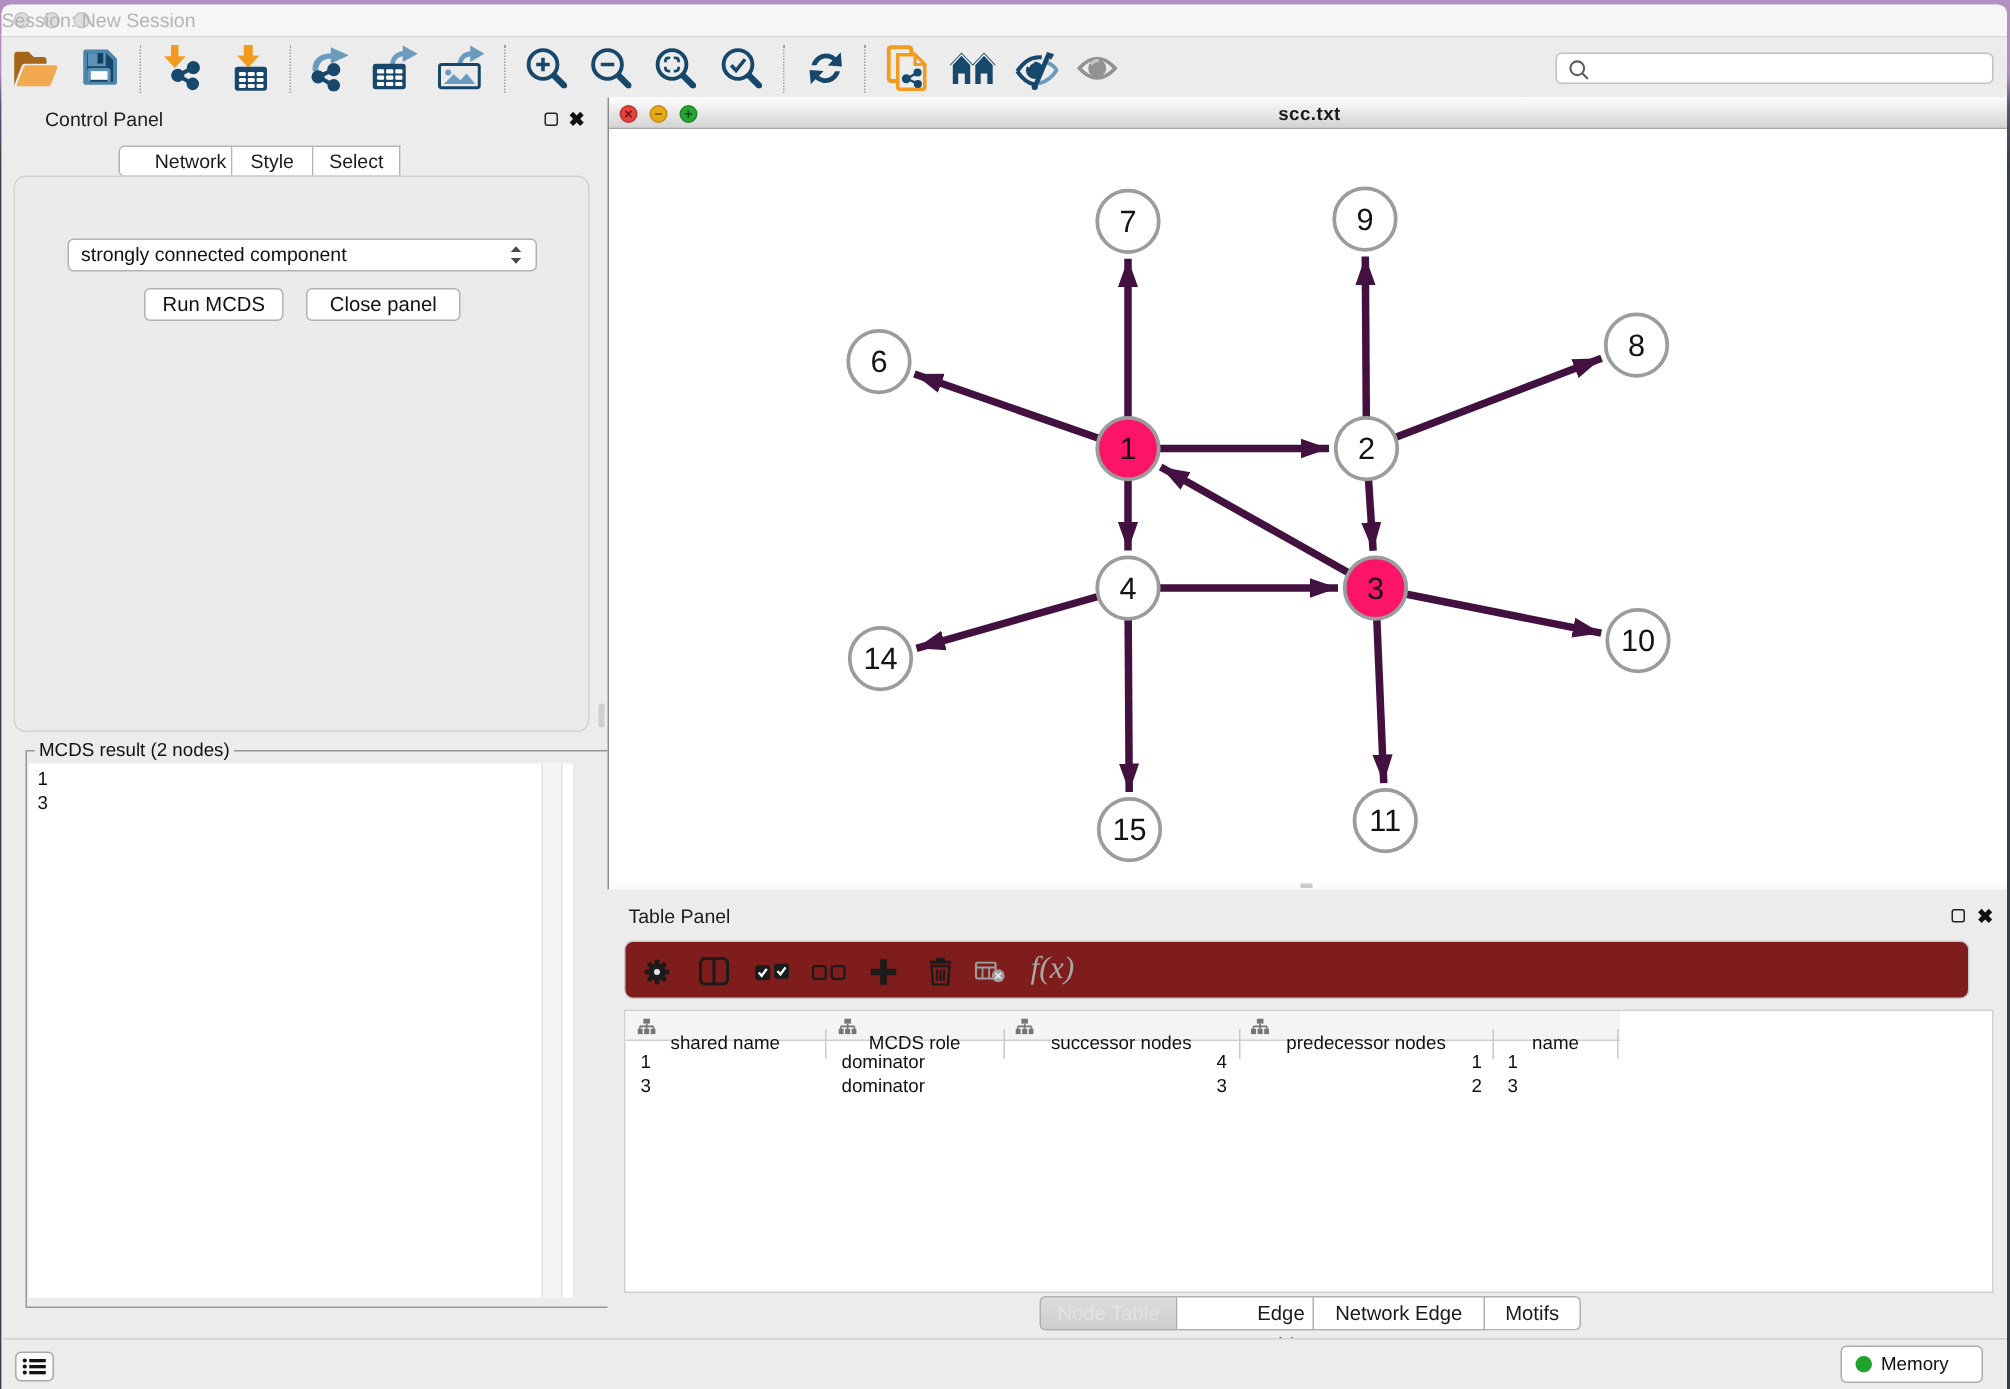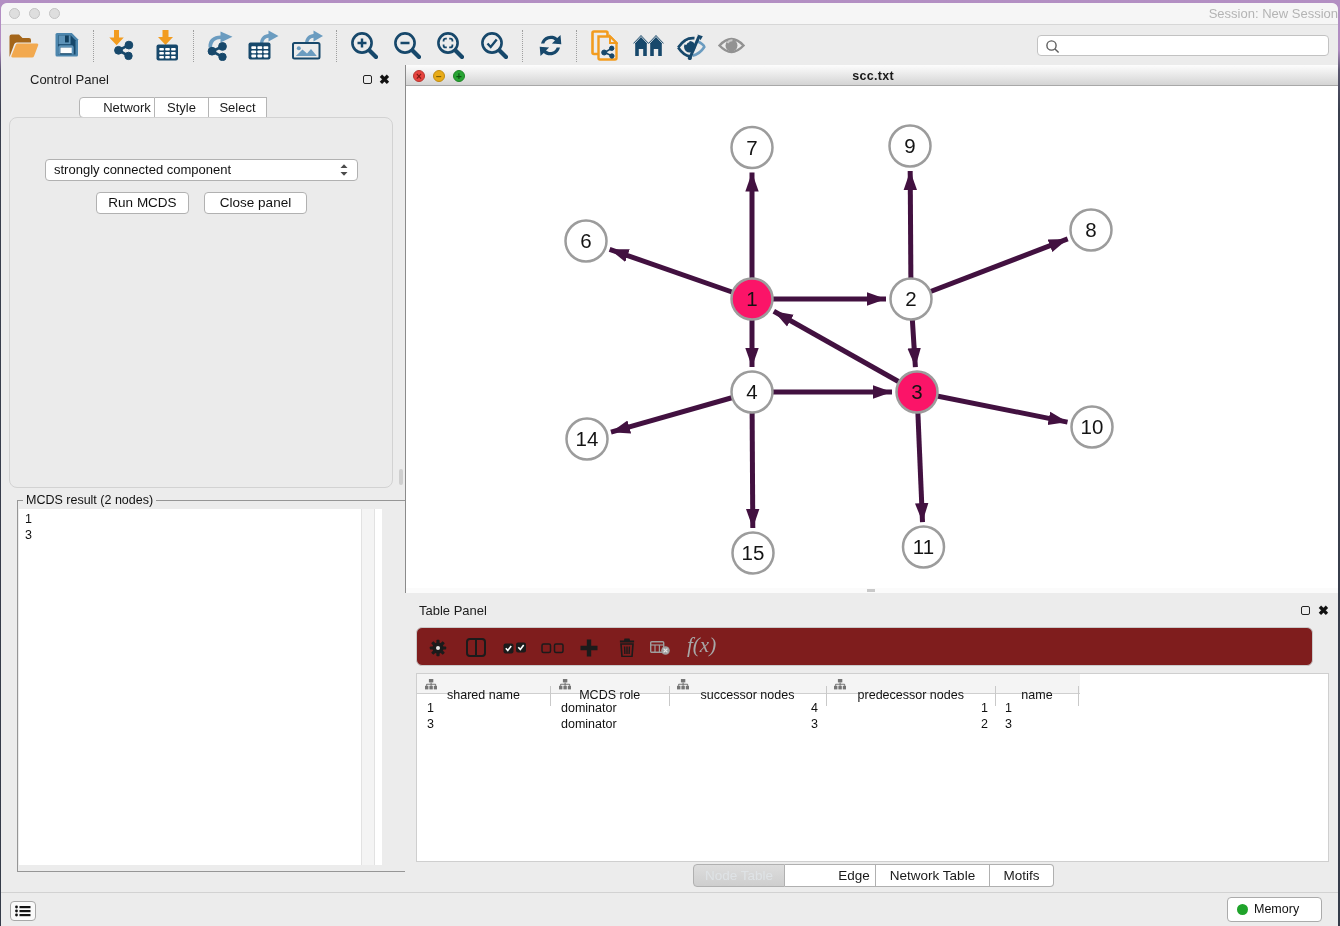--- a/index.html
+++ b/index.html
@@ -2,21 +2,21 @@
 <html><head>
 <meta charset="utf-8">
 <style>
 * { margin:0; padding:0; box-sizing:border-box; }
 html,body { width:1340px; height:926px; overflow:hidden; }
 body { font-family:"Liberation Sans", sans-serif; background:linear-gradient(180deg,#b38fc3 0px,#b18cc2 50px,#5a5570 70px,#3a3f4e 110px,#353b49 926px); position:relative; }
 #win { position:absolute; left:1px; top:3px; width:1337px; height:923px; background:#ececec; border-radius:6px 6px 0 0; overflow:hidden; }
 
 #titlebar { position:absolute; left:0; top:0; width:1337px; height:22px; background:#f6f6f6; border-bottom:1px solid #d7d7d7; border-radius:6px 6px 0 0; }
 .tl { position:absolute; top:5px; width:11px; height:11px; border-radius:50%; background:#dedede; border:1px solid #c3c3c3; }
-#title { position:absolute; top:3px; left:0; width:100%; text-align:right; font-size:13px; color:#b4b4b4; }
+#title { position:absolute; top:3px; left:0; width:100%; text-align:left; font-size:13px; color:#b4b4b4; }
 
 #toolbar { position:absolute; left:0; top:22px; width:1337px; height:42px; background:#ececec; }
 .tsep { position:absolute; top:5px; height:32px; width:0; border-left:1px dotted #9f9f9f; }
 .ticon { position:absolute; }
 #searchbox { position:absolute; left:1036px; top:10px; width:292px; height:21px; background:#fff; border:1px solid #c2c2c2; border-radius:4px; }
 
 #cpanel { position:absolute; left:0; top:64px; width:400px; height:828px; background:#ececec; }
 #cp-title { position:absolute; left:29px; top:5px; font-size:13px; color:#1c1c1c; }
 .wicon-float { position:absolute; width:9px; height:9px; border:1.5px solid #222; border-radius:2px; }
 .wicon-close { position:absolute; font-size:13px; font-weight:bold; color:#111; line-height:11px; }
@@ -394,21 +394,21 @@
       <div class="td" style="left:588px; top:26px;">1</div>
       <div class="td" style="left:10px; top:42px;">3</div>
       <div class="td" style="left:144px; top:42px;">dominator</div>
       <div class="td" style="left:330px; top:42px; width:71px; text-align:right;">3</div>
       <div class="td" style="left:500px; top:42px; width:71px; text-align:right;">2</div>
       <div class="td" style="left:588px; top:42px;">3</div>
     </div>
     <div class="tabbar" style="left:288px; top:271px;">
       <div class="btab sel" style="width:92px;">Node Table</div>
       <div class="btab" style="width:91px;padding-left:48px;">Edge Table</div>
-      <div class="btab" style="width:114px;">Network Table</div>
+      <div class="btab" style="width:114px;">Network Edge</div>
       <div class="btab" style="width:64px;">Motifs</div>
     </div>
   </div>
   <div id="statusbar">
     <div id="listbtn">
       <svg width="16" height="12" style="position:absolute;left:4px;top:3px;" viewBox="0 0 16 12">
           <circle cx="1.5" cy="2" r="1.4" fill="#111"></circle>
           <circle cx="1.5" cy="6" r="1.4" fill="#111"></circle>
           <circle cx="1.5" cy="10" r="1.4" fill="#111"></circle>
           <rect x="4.5" y="1" width="11" height="2.2" fill="#111"></rect>

